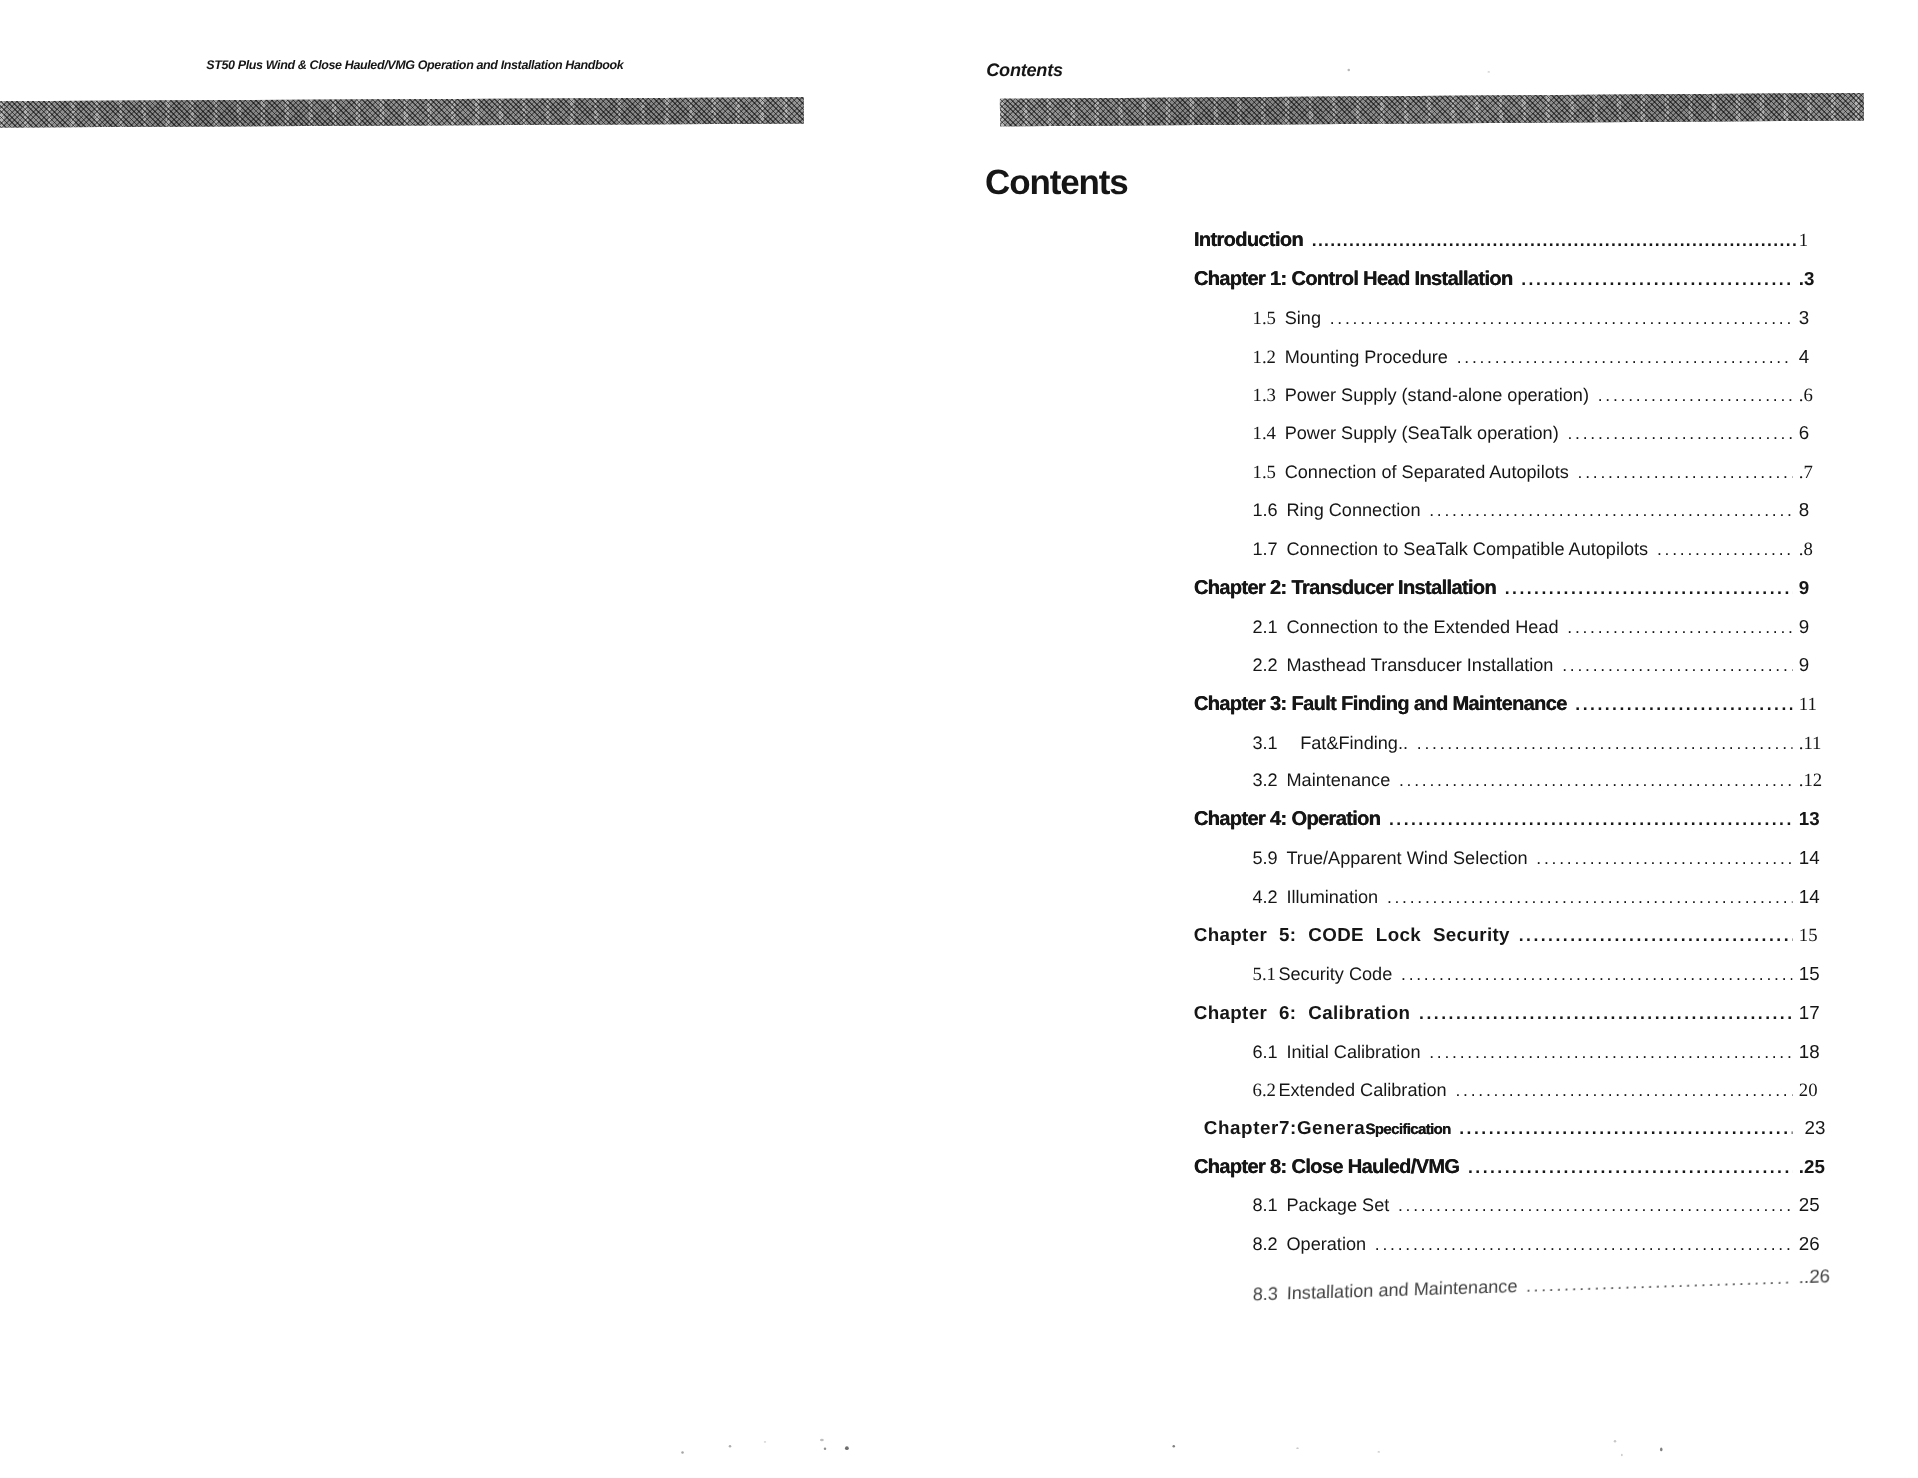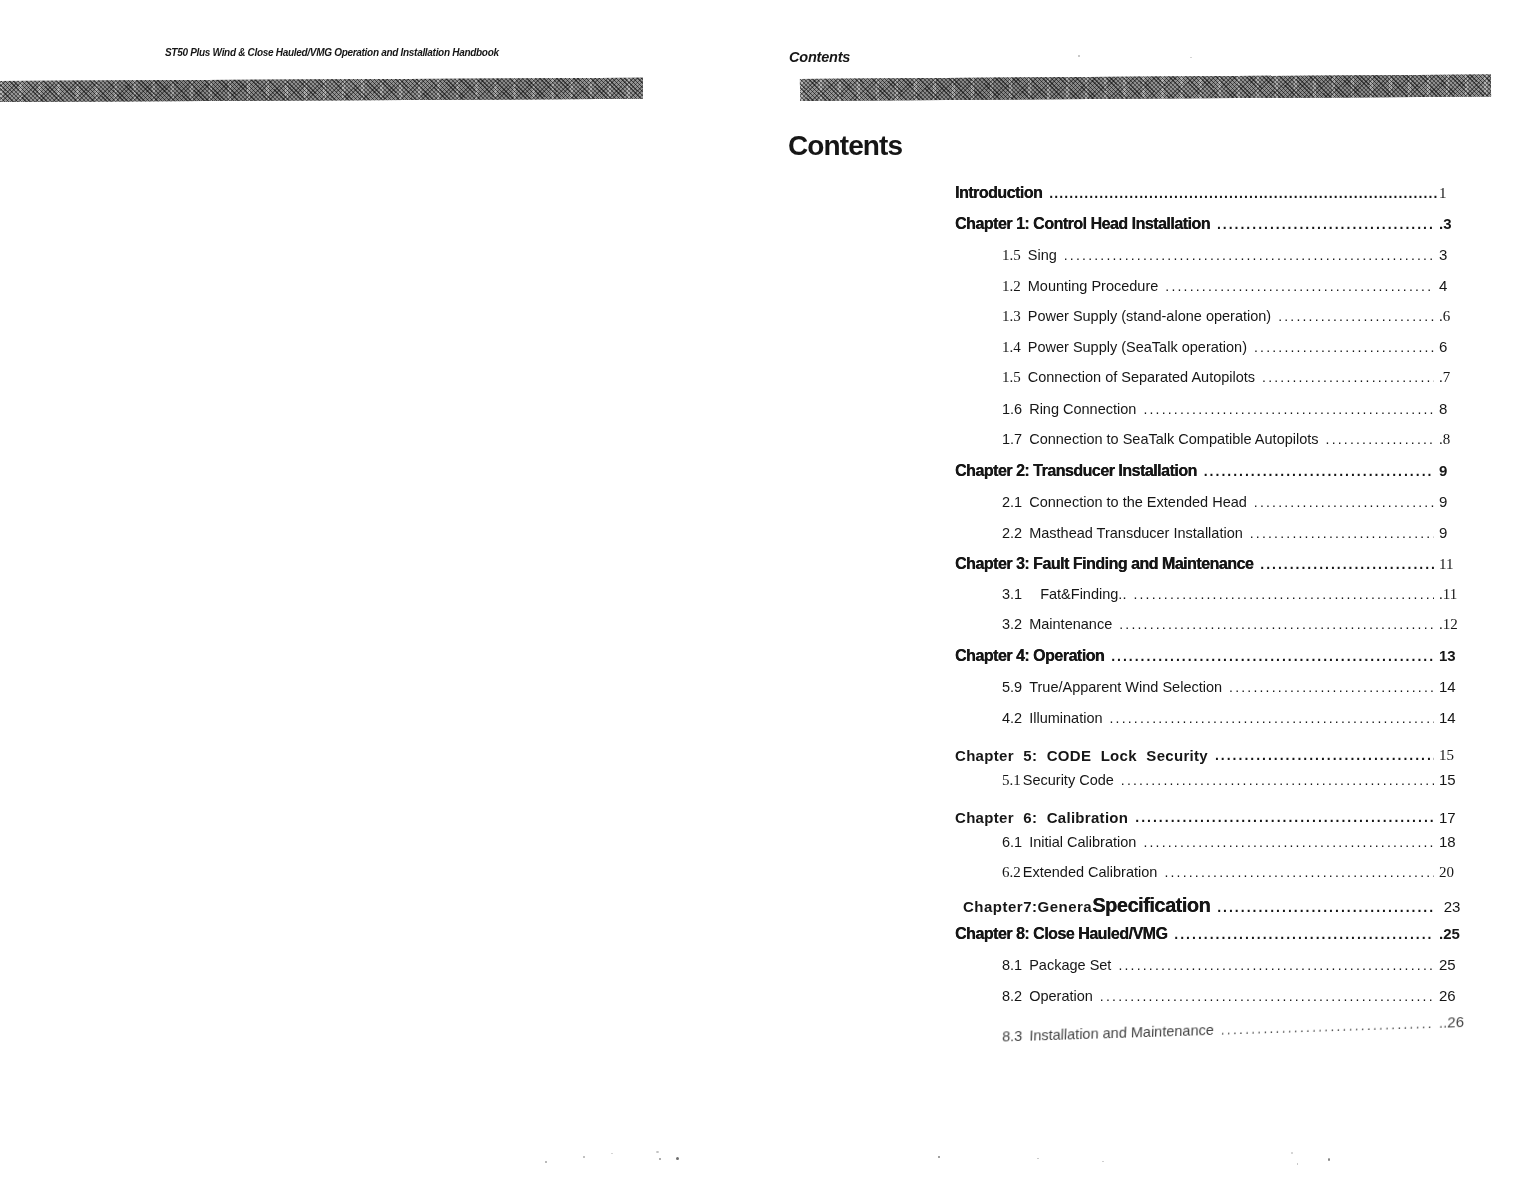--- a/index.html
+++ b/index.html
@@ -35,25 +35,25 @@
   .contents-title{
     position:absolute;left:788px;top:130px;
     font-size:28px;font-weight:bold;letter-spacing:-0.9px;
   }
   
   .toc{position:absolute;left:955px;top:184px;width:510px;}
   .toc-row{display:flex;align-items:baseline;height:30.9px;white-space:nowrap;}
   .toc-row.sub{padding-left:47px;font-size:14.5px;}
   .toc-row.chapter-bold{font-size:16px;font-weight:bold;}
   .chapter-bold .label{letter-spacing:-0.5px;text-shadow:0.3px 0 0 currentColor;text-align:right;}
-  .toc-row.chapter-regular{font-size:15px;font-weight:bold;align-items:center;}
+  .toc-row.chapter-regular{font-size:15px;font-weight:bold;}
   .chapter-regular .label{letter-spacing:0.3px;word-spacing:5px;}
   .toc-row.chapter-mixed{font-size:15px;font-weight:bold;padding-left:8px;text-align:center;}
   .chapter-mixed .label{letter-spacing:0.5px;}
-  .chapter-mixed .label-bold{font-size:20px;letter-spacing:-0.5px;text-shadow:0.3px 0 0 currentColor;}
+  .chapter-mixed .label-bold{font-size:12px;letter-spacing:-0.5px;text-shadow:0.3px 0 0 currentColor;}
   .num{margin-right:7px;}
   .num.serif{font-family:"Liberation Serif",serif;font-size:15px;}
   .tight .num{margin-right:2px;}
   .numgap .num{margin-right:18px;}
   .dots{
     flex:1 1 auto;overflow:hidden;
     margin:0 5px 0 7px;
     font-size:14px;font-weight:normal;letter-spacing:2.2px;
   }
   .chapter-bold .dots,.chapter-regular .dots,.chapter-mixed .dots{font-weight:bold;letter-spacing:2px;}

